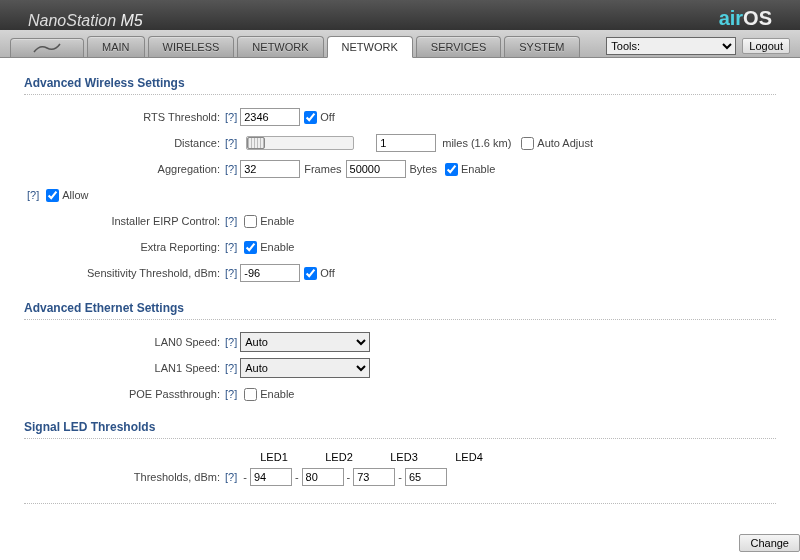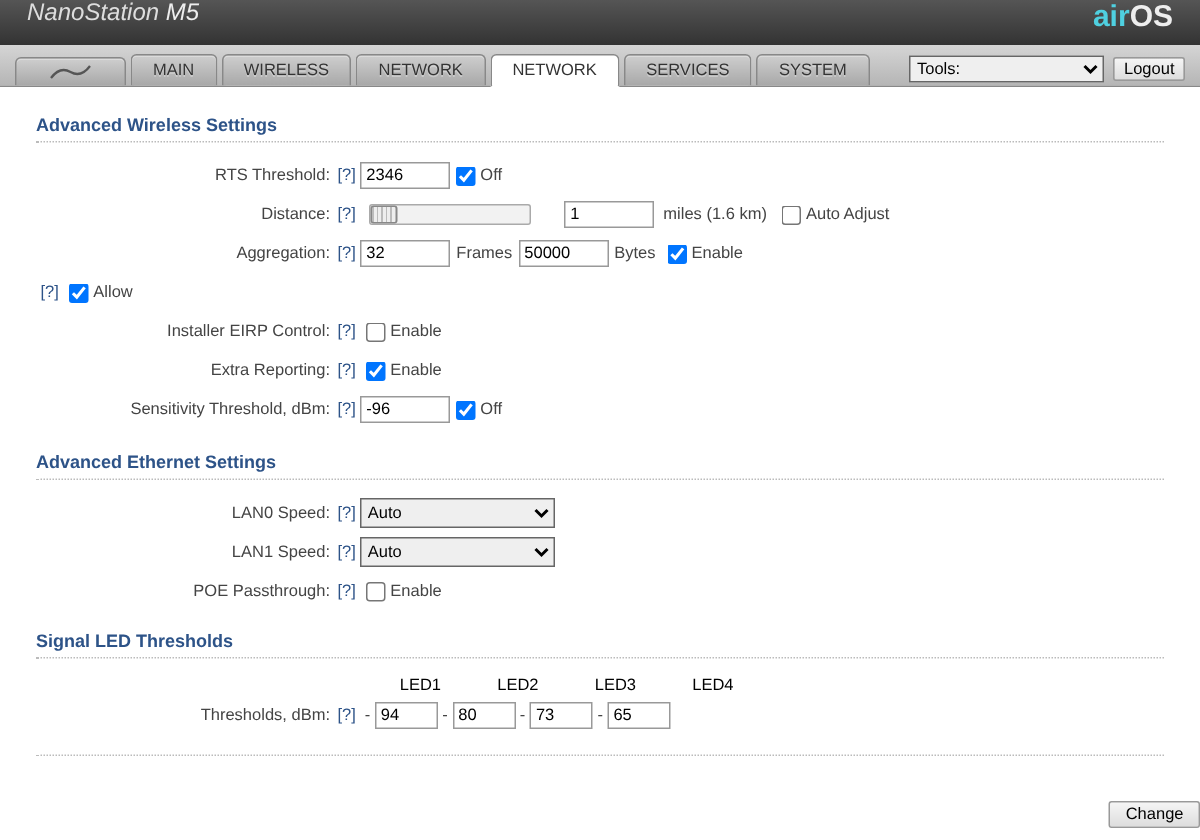--- a/index.html
+++ b/index.html
@@ -1,17 +1,17 @@
 <!DOCTYPE html>
 <html><head>
 <meta charset="utf-8">
 <style>
 * { margin: 0; padding: 0; box-sizing: border-box; }
 body { font-family: Arial, sans-serif; font-size: 11px; background: #fff; width: 800px; height: 560px; overflow: hidden; }
-.header { background: linear-gradient(to bottom, #555, #333); height: 30px; display: flex; align-items: flex-start; padding: 0 18px; color: #fff; }
+.header { background: linear-gradient(to bottom, #555, #333); height: 30px; display: flex; align-items: flex-end; padding: 0 28px; color: #fff; }
 .product { font-size: 16px; font-weight: normal; color: #ddd; font-style: italic; }
 .product strong { font-style: italic; font-weight: 500; color: #eee; }
 .logo { margin-left: auto; font-size: 20px; color: #4fd0e0; font-style: italic; font-weight: bold; }
 .logo span { color: #eee; font-style: normal; }
 .navwrap { background: linear-gradient(to bottom, #d5d5d5, #b5b5b5); height: 28px; display: flex; align-items: flex-end; padding: 0 10px; border-bottom: 1px solid #888; }
 .tab { background: linear-gradient(to bottom, #cecece, #a8a8a8); border: 1px solid #888; border-bottom: none; border-radius: 4px 4px 0 0; padding: 4px 14px; font-size: 11px; color: #333; margin-right: 3px; cursor: pointer; box-shadow: inset 0 1px 0 rgba(255,255,255,0.3); text-shadow: 0 1px 0 rgba(255,255,255,0.3); }
 .tab.first { padding: 4px 22px; }
 .tab.first svg { display: block; }
 .tab.active { background: #fff; border-bottom: 1px solid #fff; margin-bottom: -1px; text-shadow: none; }
 .navright { margin-left: auto; display: flex; align-items: center; gap: 6px; padding-bottom: 2px; }
@@ -27,21 +27,21 @@
 select { border: 1px solid #666; height: 20px; font-size: 11px; }
 .w60 { width: 60px; }
 .w130 { width: 130px; }
 .cb { margin: 0 3px 0 4px; vertical-align: middle; }
 .slider { width: 108px; height: 14px; border: 1px solid #aaa; background: #f2f2f2; border-radius: 2px; margin: 0 4px 0 6px; display: inline-flex; align-items: center; }
 .slider .thumb { width: 18px; height: 12px; background: repeating-linear-gradient(90deg,#bbb 0 1px,#eee 1px 3px); border: 1px solid #888; border-radius: 2px; margin-left: 0; }
 .small { color: #444; }
 .footer-row { display: flex; justify-content: flex-end; margin-top: 8px; }
 .change-btn { font-size: 11px; padding: 2px 10px; background: linear-gradient(#f5f5f5,#ddd); border: 1px solid #999; border-radius: 2px; cursor: pointer; }
 .ledhdr { display: flex; margin-left: 230px; gap: 25px; margin-bottom: 4px; }
-.ledhdr span { width: 40px; text-align: right; }
+.ledhdr span { width: 40px; text-align: center; }
 </style>
 </head>
 <body>
 
 <div class="header">
   <span class="product"><span>NanoStation </span><strong>M5</strong></span>
   <span class="logo"><span style="color:#4fd0e0;">air</span><span>OS</span></span>
 </div>
 
 <div class="navwrap">

